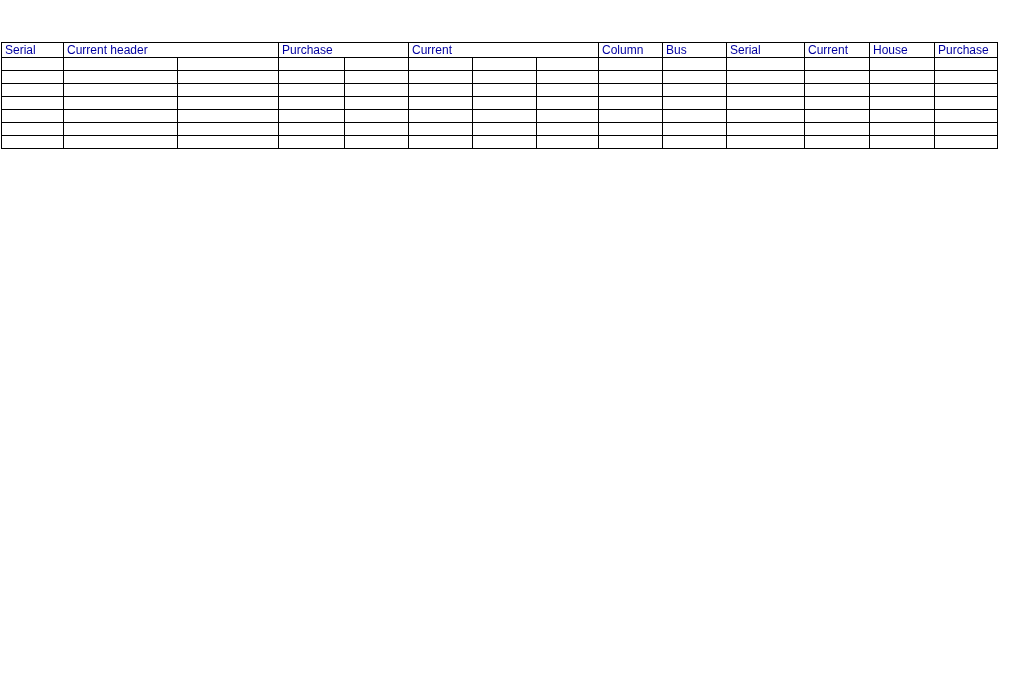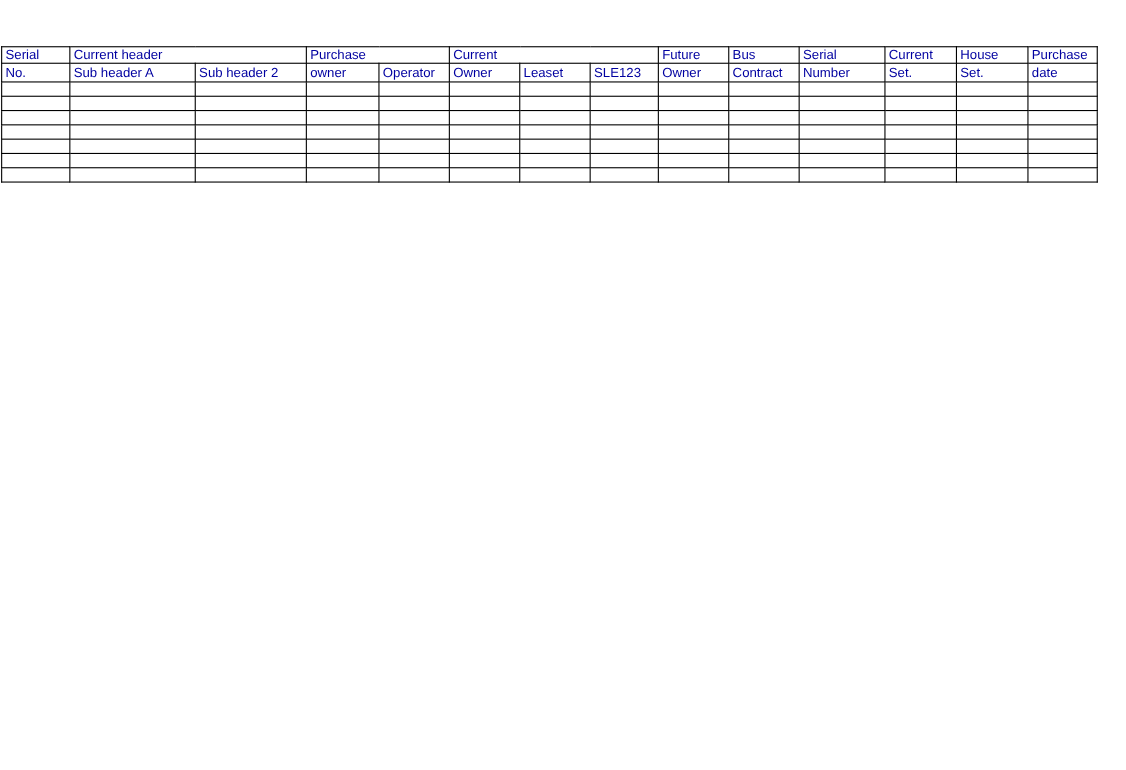--- a/index.html
+++ b/index.html
@@ -66,43 +66,27 @@
       <col style="width:65px">
       <col style="width:65px">
       <col style="width:63px">
     </colgroup>
     <tbody>
       <tr class="header-row-1">
         <th colspan="1">Serial</th>
         <th class="group-header" colspan="2">Current header</th>
         <th class="group-header" colspan="2">Purchase</th>
         <th class="group-header" colspan="3">Current</th>
-        <th colspan="1">Future</th>
+        <th colspan="1">Column</th>
         <th colspan="1">Bus</th>
         <th colspan="1">Serial</th>
         <th colspan="1">Current</th>
         <th colspan="1">House</th>
         <th colspan="1">Purchase</th>
       </tr>
-      <tr class="header-row-2">
-        <th>No.</th>
-        <th>Sub header A</th>
-        <th>Sub header 2</th>
-        <th>owner</th>
-        <th>Operator</th>
-        <th>Owner</th>
-        <th>Leaset</th>
-        <th>SLE123</th>
-        <th>Owner</th>
-        <th>Contract</th>
-        <th>Number</th>
-        <th>Set.</th>
-        <th>Set.</th>
-        <th>date</th>
-      </tr>
 
     <tr class="empty-row">
           <td></td>
           <td></td>
           <td></td>
           <td></td>
           <td></td>
           <td></td>
           <td></td>
           <td></td>

